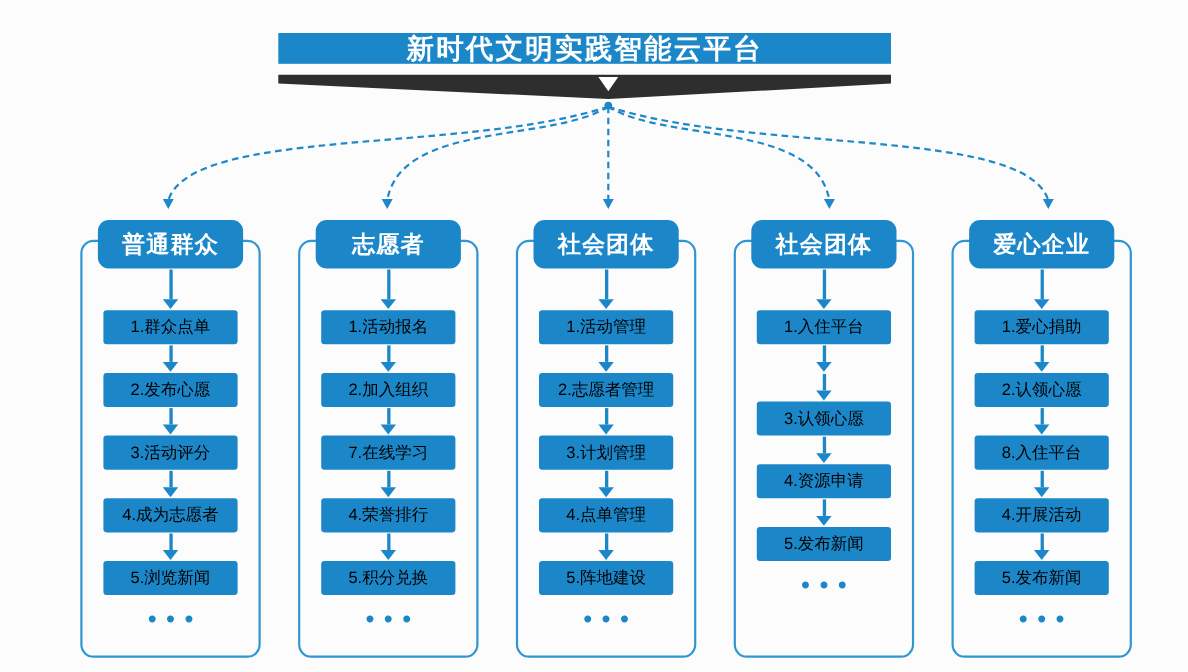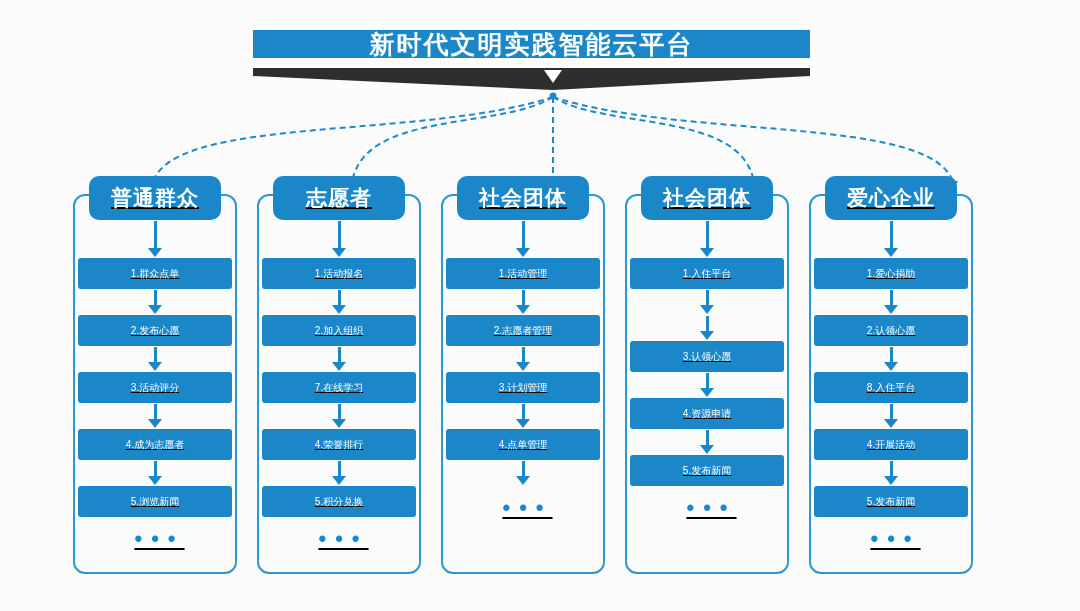--- a/index.html
+++ b/index.html
@@ -32,25 +32,24 @@
   #connectors {
     position:absolute; left:0; top:0;
     width:1080px; height:611px;
     z-index:1;
     pointer-events:none;
   }
 
   
   #columns {
     position:absolute;
-    left:73px; top:176px;
+    left:73px; top:200px;
     display:flex;
-    gap:20px;
+    gap:34px;
     z-index:2;
-    text-decoration:underline;
   }
   .column {
     position:relative;
     width:164px;
     height:398px;
   }
   .fence {
     position:absolute;
     left:0; right:0; top:18px; bottom:0;
     border:2px solid #2f96d3;
@@ -70,25 +69,25 @@
     border-radius:10px;
     color:#ffffff;
     font-size:21px;
     font-weight:bold;
     letter-spacing:1px;
     display:flex; align-items:center; justify-content:center;
     white-space:nowrap;
     flex:0 0 auto;
   }
   .item {
-    width:154px; height:31px;
+    width:122px; height:31px;
     background:#1b87c9;
     border-radius:3px;
-    color:#ffffff;
-    font-size:10px;
+    color:#000000;
+    font-size:15px;
     display:flex; align-items:center; justify-content:center;
     white-space:nowrap;
     flex:0 0 auto;
   }
   .arrow {
     display:flex;
     flex-direction:column;
     align-items:center;
     flex:0 0 auto;
     margin:1px 0;
@@ -235,20 +234,21 @@
         <div class="item">3.计划管理</div>
         <div class="arrow short">
           <div class="stem"></div>
           <div class="head"></div>
         </div>
         <div class="item">4.点单管理</div>
         <div class="arrow short">
           <div class="stem"></div>
           <div class="head"></div>
         </div>
+        <div class="item">5.阵地建设</div>
       <div class="dots">•••</div>
     </div>
   </div>
 
   <div class="column">
     <div class="fence"></div>
     <div class="col-content">
       <div class="role-header">社会团体</div>
       <div class="arrow long">
         <div class="stem"></div>

